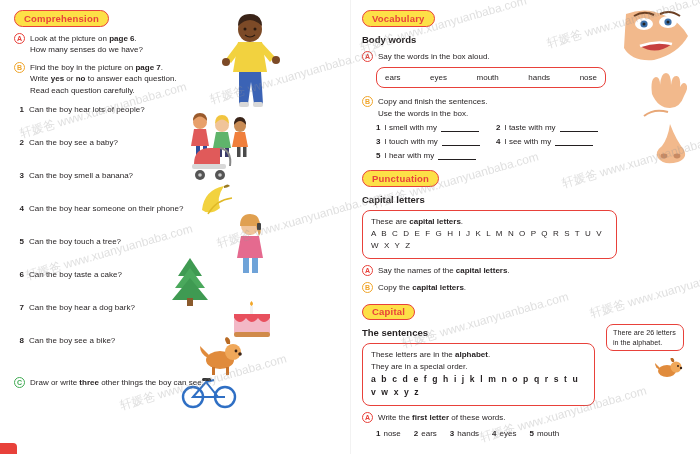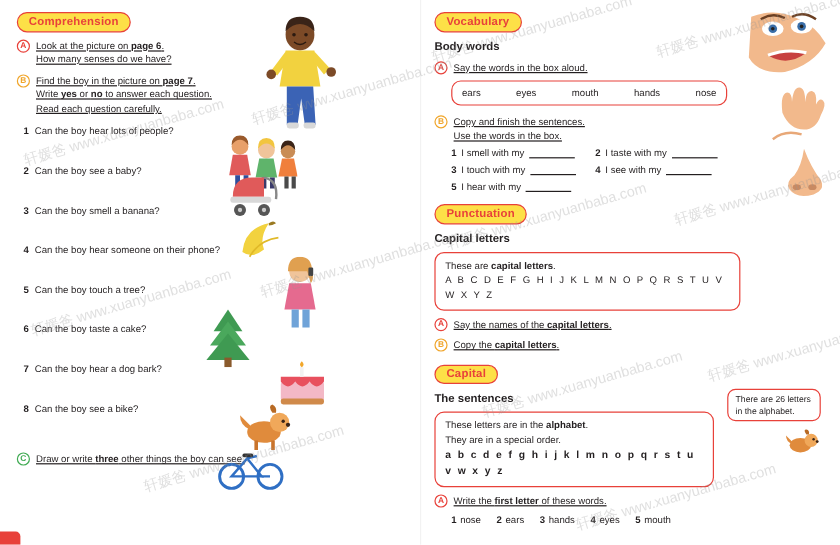--- a/index.html
+++ b/index.html
@@ -83,21 +83,20 @@
 
   .task {
     display: flex;
     gap: 5px;
     margin: 6px 0 0 0;
     align-items: flex-start;
   }
   .task-body {
     line-height: 1.45;
     font-size: 8px;
-    text-decoration: underline;
   }
   .task-body .ln { display: block; }
 
   
   .qlist { margin: 9px 0 0 2px; }
   .qrow {
     display: flex;
     align-items: flex-start;
     gap: 5px;
     height: 33px;

